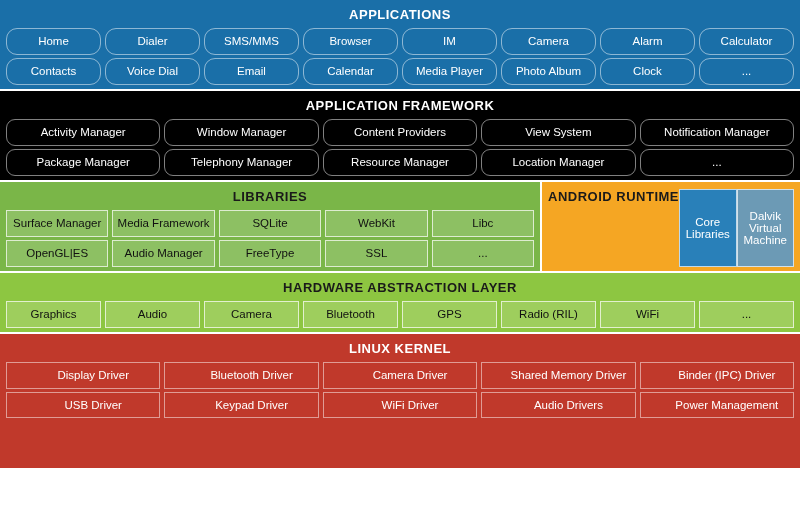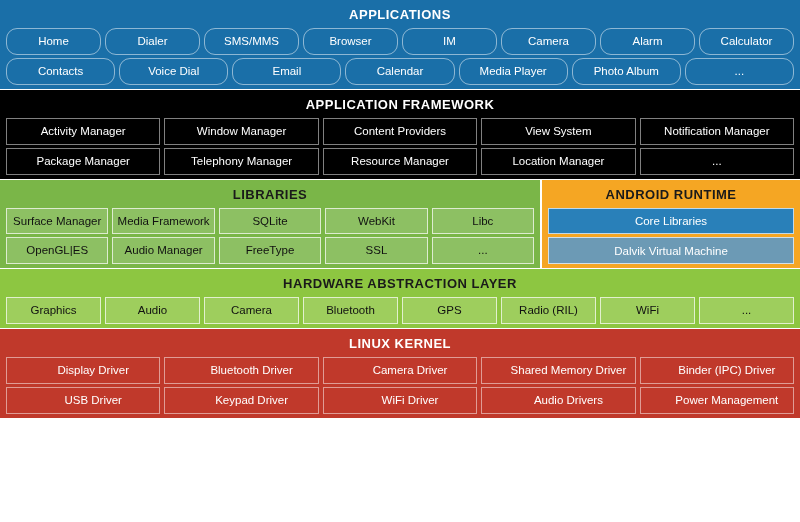--- a/index.html
+++ b/index.html
@@ -6,21 +6,21 @@
     body {
       font-family: Arial, sans-serif;
       width: 800px;
       height: 522px;
       overflow: hidden;
       background: #fff;
     }
 
     .diagram {
       width: 800px;
-      height: 418px;
+      height: 468px;
       display: flex;
       flex-direction: column;
     }
 
     
     .section {
       display: flex;
       flex-direction: column;
       padding: 4px 6px;
     }
@@ -63,21 +63,21 @@
       flex-shrink: 0;
     }
     .applications .section-title { color: #fff; }
     .applications .cell { border-color: rgba(255,255,255,0.5); border-radius: 11px; }
 
     
     .app-framework {
       background: #000000;
       flex-shrink: 0;
     }
-    .app-framework .cell { border-color: rgba(255,255,255,0.5); }
+    .app-framework .cell { border-color: rgba(255,255,255,0.5); border-radius: 9px; }
 
     
     .middle-section {
       display: flex;
       flex-direction: row;
       flex-shrink: 0;
     }
 
     .libraries {
       background: #7ab648;
@@ -89,21 +89,21 @@
       border-color: rgba(255,255,255,0.7); 
       color: #111;
       background: rgba(255,255,255,0.15);
     }
 
     .android-runtime {
       background: #f5a623;
       flex: 1;
       padding: 4px 6px;
       display: flex;
-      flex-direction: column;
+      flex-direction: row;
     }
     .android-runtime .section-title { color: #1a1a1a; }
     .android-runtime .rt-cell {
       flex: 1;
       border: 1px solid rgba(255,255,255,0.7);
       text-align: center;
       display: flex;
       align-items: center;
       justify-content: center;
       font-size: 11.5px;
@@ -165,20 +165,21 @@
         <div class="cell">Alarm</div>
         <div class="cell">Calculator</div>
       </div>
     <div class="row" id="app-row2">
         <div class="cell">Contacts</div>
         <div class="cell">Voice Dial</div>
         <div class="cell">Email</div>
         <div class="cell">Calendar</div>
         <div class="cell">Media Player</div>
         <div class="cell">Photo Album</div>
+        <div class="cell">Clock</div>
         <div class="cell">...</div>
       </div>
   </div>
 
   <div class="section-divider"></div>
 
   <div class="section app-framework">
     <div class="section-title">APPLICATION FRAMEWORK</div>
     <div class="row" id="fw-row1">
         <div class="cell">Activity Manager</div>

